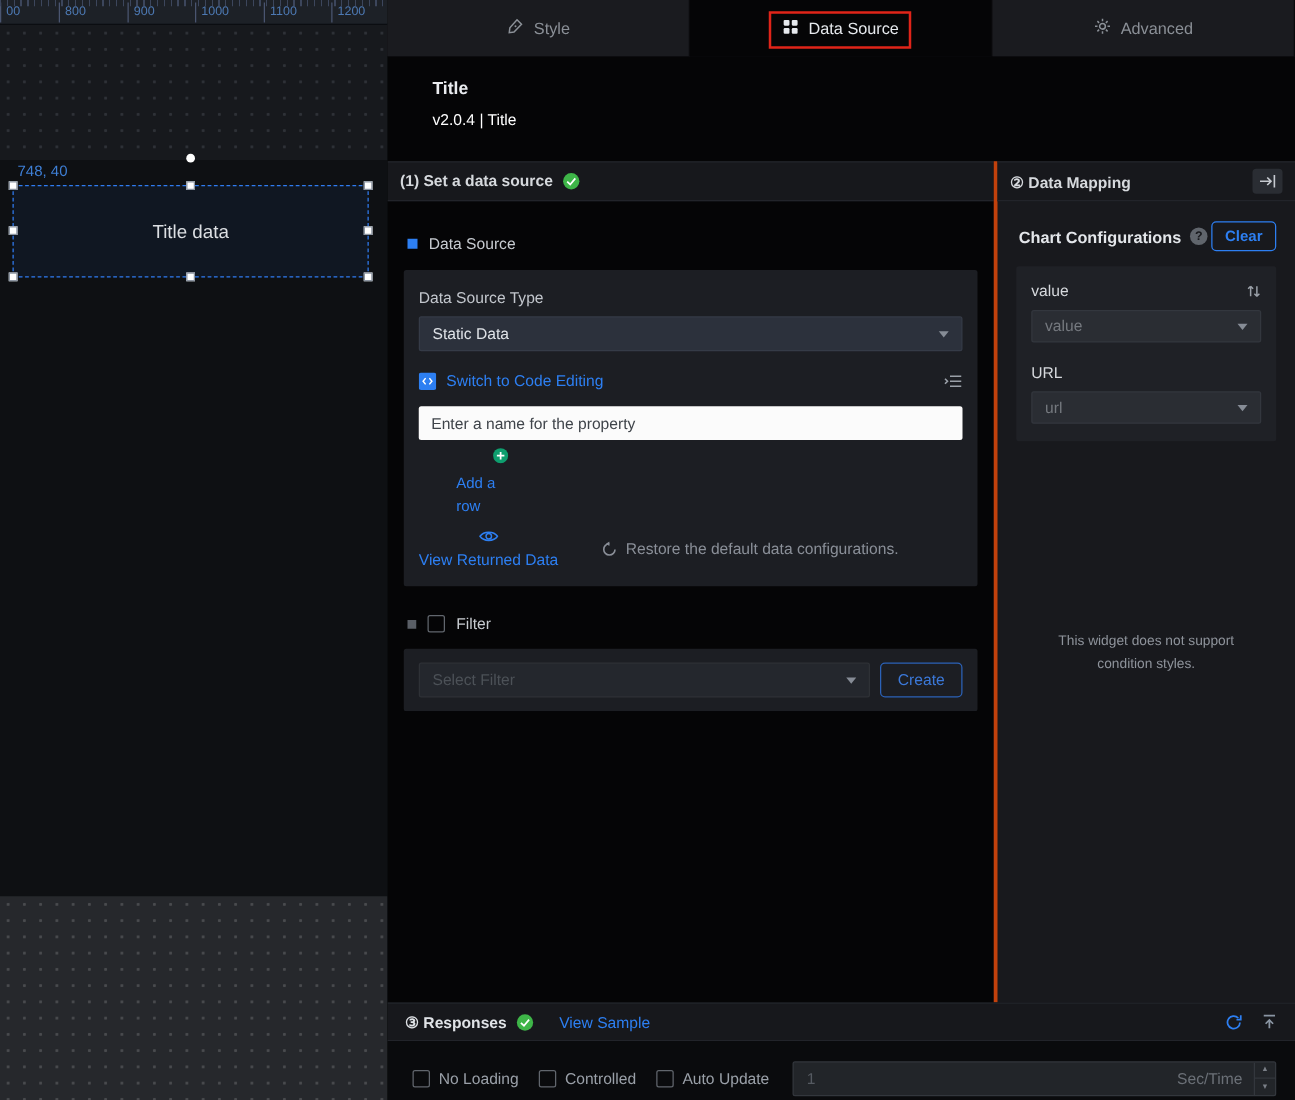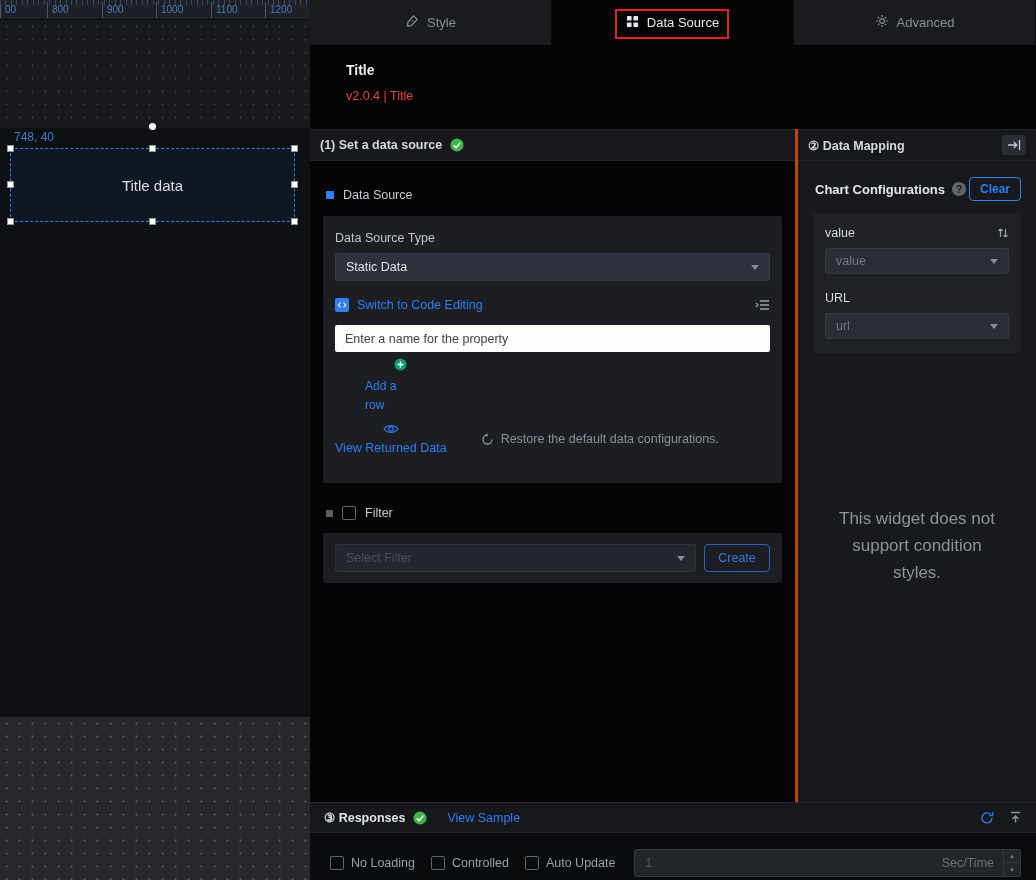--- a/index.html
+++ b/index.html
@@ -37,35 +37,35 @@
   .tabs { position:relative; display:flex; height:45px; flex:none; background:#1a1b1f; }
   .tab { flex:1; display:flex; align-items:center; justify-content:center; gap:8px;
          color:#8b9097; font-size:13px; background:#1a1b1f; border-right:1px solid #0a0a0c; cursor:pointer; }
   .tab:last-child { border-right:none; }
   .tab.active { background:#050506; color:#e6e9ed; }
   .annotation { position:absolute; left:305px; top:9px; width:114px; height:30px;
       border:2px solid #e02419; pointer-events:none; z-index:5; }
 
   .title-block { height:84px; flex:none; padding:17px 36px 0; }
   .title-block h1 { font-size:14px; color:#eaecef; font-weight:bold; }
-  .version { margin-top:11px; color:#ef4444; font-size:12.5px; }
+  .version { margin-top:11px; color:#ffffff; font-size:12.5px; }
 
   .columns { flex:1; display:flex; min-height:0; }
   .col-left { width:485px; flex:none; display:flex; flex-direction:column; background:#050506; min-height:0; }
   .col-right { flex:1; display:flex; flex-direction:column; background:#18191d; border-left:3px solid #c2410c; min-height:0; }
   .sec-header { height:32px; flex:none; display:flex; align-items:center; gap:8px; padding:0 10px;
       background:#17181c; border-top:1px solid #22242a; border-bottom:1px solid #22242a;
       color:#d6d9dd; font-size:12.5px; font-weight:bold; }
 
   .left-content { padding:0 13px; overflow:hidden; }
   .bullet-row { display:flex; align-items:center; gap:9px; margin:27px 0 14px 3px;
       color:#c7cbd0; font-size:12.5px; }
   .bullet { width:8px; height:8px; background:#2d7ff2; flex:none; }
   .bullet.gray { background:#5a5f66; width:7px; height:7px; }
-  .card { background:#1c1e23; border-radius:2px; padding:15px 12px 28px;margin-top:10px; }
+  .card { background:#1c1e23; border-radius:2px; padding:15px 12px 14px;margin-top:10px; }
   .field-label { color:#c2c6cc; font-size:12.5px; }
   .select { margin-top:8px; height:28px; background:#2c313c; border:1px solid #353b47; border-radius:2px;
       display:flex; align-items:center; padding:0 10px; color:#dfe2e7; font-size:12.5px; cursor:pointer; }
   .chev { margin-left:auto; width:0; height:0; border-left:4px solid transparent;
       border-right:4px solid transparent; border-top:5px solid #868c96; flex:none; }
   .switch-row { margin-top:17px; display:flex; align-items:center; gap:8px; }
   .link { color:#2d7ff2; font-size:12.5px; cursor:pointer; }
   .icon-right { margin-left:auto; cursor:pointer; display:flex; }
   .prop-input { margin-top:13px; width:100%; height:27px; background:#fbfbfb; border:none; border-radius:2px;
       padding:0 10px; color:#34383d; font-size:12.5px; outline:none; display:block; }
@@ -93,21 +93,21 @@
   .cfg-title { color:#e3e6ea; font-size:13px; font-weight:bold; }
   .help { width:14px; height:14px; border-radius:50%; background:#60656c; color:#17181c; font-size:10px;
       font-weight:bold; display:flex; align-items:center; justify-content:center; margin-left:7px; flex:none; }
   .clear-btn { margin-left:auto; height:24px; padding:0 10px; border:1px solid #2d7ff2; border-radius:4px;
       color:#2d7ff2; background:transparent; font-size:12px; font-weight:bold; cursor:pointer; }
   .map-card { background:#1f2126; border-radius:2px; padding:13px 12px 14px; }
   .map-label-row { display:flex; align-items:center; justify-content:space-between;
       color:#d6d9dd; font-size:12.5px; }
   .map-card .select { background:#2a2d33; border-color:#33373e; color:#75797f; height:26px; }
   .url-label { margin-top:17px; color:#d6d9dd; font-size:12.5px; }
-  .note { margin-top:152px; text-align:center; color:#8e939b; font-size:17px; line-height:1.6; padding:0 18px; }
+  .note { margin-top:152px; text-align:center; color:#8e939b; font-size:11px; line-height:1.6; padding:0 18px; }
 
   .responses { height:31px; flex:none; display:flex; align-items:center; gap:8px; padding:0 14px;
       background:#17181c; border-top:1px solid #22242a; border-bottom:1px solid #22242a; }
   .responses .rtitle { color:#e0e3e7; font-size:12.5px; font-weight:bold; }
   .view-sample { margin-left:12px; }
   .resp-icons { margin-left:auto; display:flex; gap:15px; align-items:center; }
   .resp-icons > span { display:flex; cursor:pointer; }
 
   .bottom-bar { height:47px; flex:none; display:flex; align-items:center; padding:12px 15px 0 20px;
       background:#0a0b0d; }

